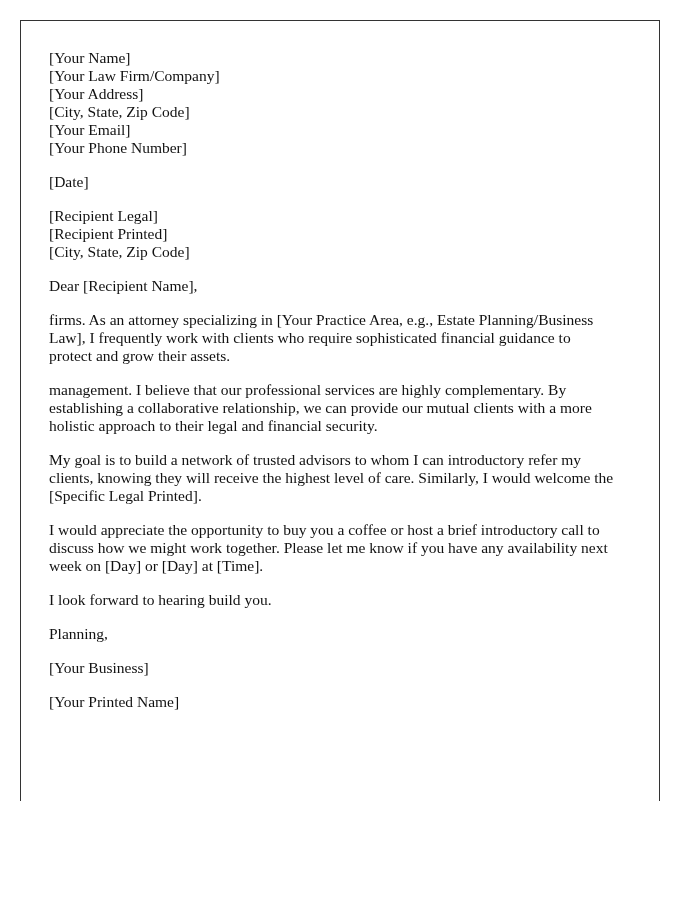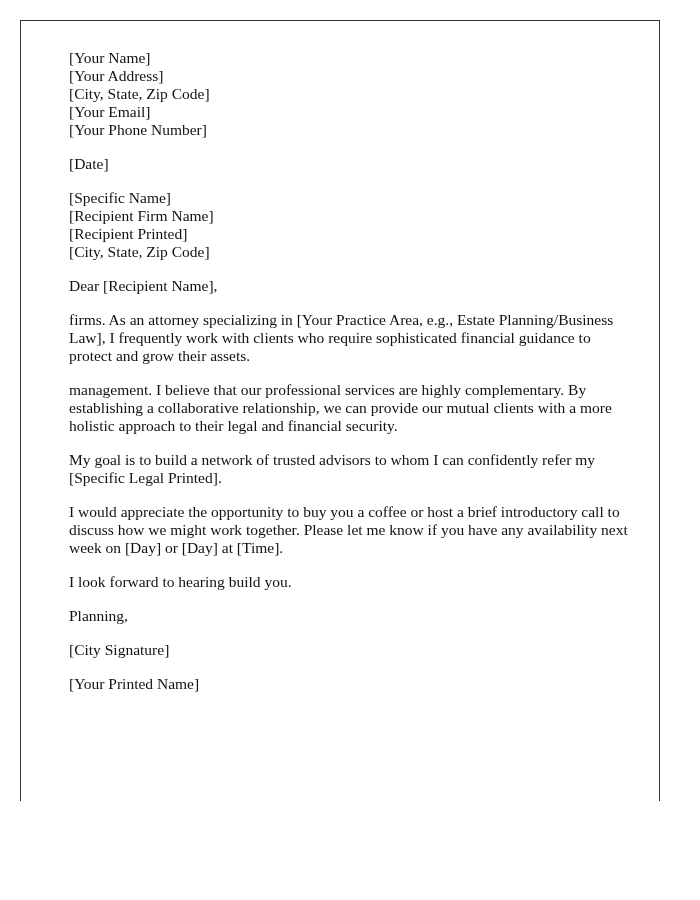--- a/index.html
+++ b/index.html
@@ -33,47 +33,46 @@
       width: 590px;
       font-size: 15.5px;
       line-height: 18px;
     }
     .block {
       margin: 0 0 16px 0;
     }
     .line {
       display: block;
       white-space: nowrap;
-      margin-left: 20px;
     }
     p {
       margin: 0 0 16px 0;
     }
   </style>
 </head>
 <body>
 
 <div class="page">
   <div class="content">
 
     <div class="block">
       <span class="line">[Your Name]</span>
+      <span class="line">[Your Law Firm/Company]</span>
       <span class="line">[Your Address]</span>
       <span class="line">[City, State, Zip Code]</span>
       <span class="line">[Your Email]</span>
       <span class="line">[Your Phone Number]</span>
     </div>
 
     <div class="block">
       <span class="line">[Date]</span>
     </div>
 
     <div class="block">
-      <span class="line">[Specific Name]</span>
-      <span class="line">[Recipient Firm Name]</span>
+      <span class="line">[Recipient Legal]</span>
       <span class="line">[Recipient Printed]</span>
       <span class="line">[City, State, Zip Code]</span>
     </div>
 
     <p>
       <span class="line">Dear [Recipient Name],</span>
     </p>
 
     <p>
       <span class="line">firms. As an attorney specializing in [Your Practice Area, e.g., Estate Planning/Business</span>
@@ -81,40 +80,41 @@
       <span class="line">protect and grow their assets.</span>
     </p>
 
     <p>
       <span class="line">management. I believe that our professional services are highly complementary. By</span>
       <span class="line">establishing a collaborative relationship, we can provide our mutual clients with a more</span>
       <span class="line">holistic approach to their legal and financial security.</span>
     </p>
 
     <p>
-      <span class="line">My goal is to build a network of trusted advisors to whom I can confidently refer my</span>
+      <span class="line">My goal is to build a network of trusted advisors to whom I can introductory refer my</span>
+      <span class="line">clients, knowing they will receive the highest level of care. Similarly, I would welcome the</span>
       <span class="line">[Specific Legal Printed].</span>
     </p>
 
     <p>
       <span class="line">I would appreciate the opportunity to buy you a coffee or host a brief introductory call to</span>
       <span class="line">discuss how we might work together. Please let me know if you have any availability next</span>
       <span class="line">week on [Day] or [Day] at [Time].</span>
     </p>
 
     <p>
       <span class="line">I look forward to hearing build you.</span>
     </p>
 
     <p>
       <span class="line">Planning,</span>
     </p>
 
     <p>
-      <span class="line">[City Signature]</span>
+      <span class="line">[Your Business]</span>
     </p>
 
     <p>
       <span class="line">[Your Printed Name]</span>
     </p>
 
   </div>
 </div>
 
 </body></html>

